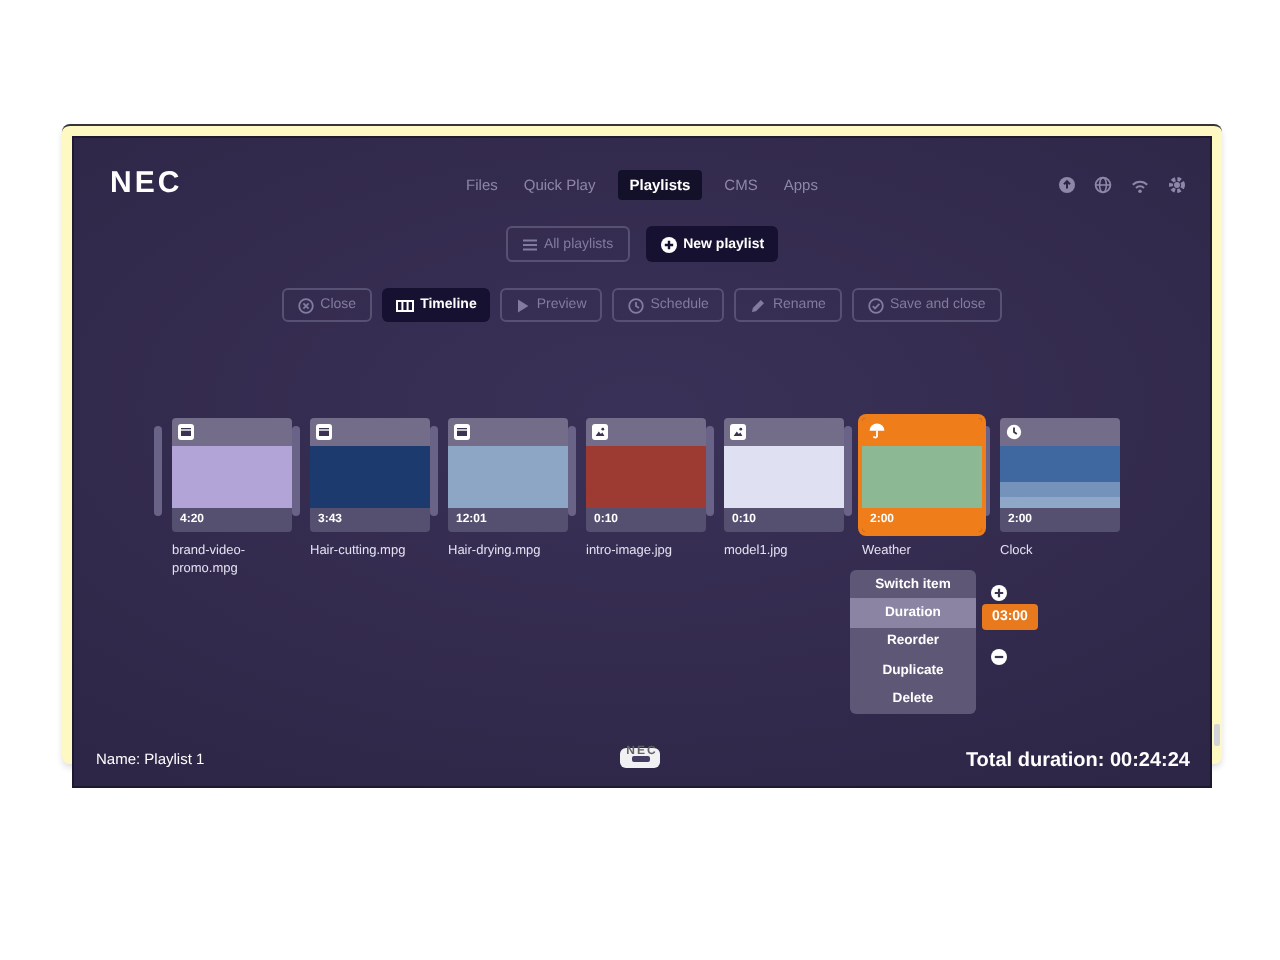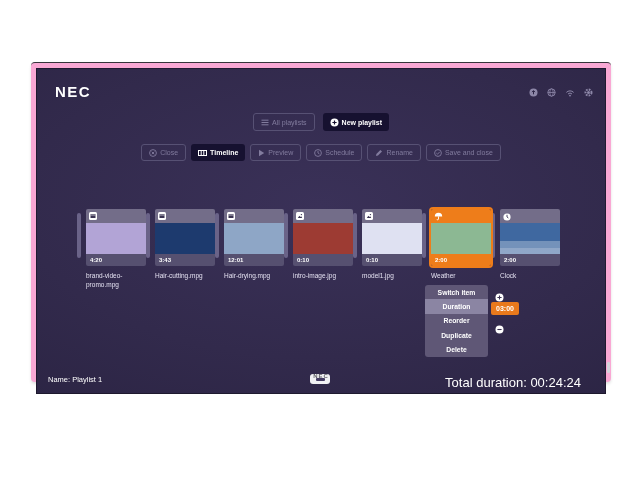--- a/index.html
+++ b/index.html
@@ -1,19 +1,19 @@
 <!DOCTYPE html>
 <html><head>
 <meta charset="utf-8">
 <style>
   * { margin:0; padding:0; box-sizing:border-box; }
   body { width:640px; height:480px; background:#ffffff; font-family:"Liberation Sans", sans-serif; position:relative; overflow:hidden; }
 
   .monitor { position:absolute; left:31px; top:62px; width:580px; height:320px;
-             background:#f9a8d4; border-radius:4px; border-top:1px solid #35343a;
+             background:#fef9c3; border-radius:4px; border-top:1px solid #35343a;
              box-shadow:0 2px 3px rgba(0,0,0,.12); }
   .bezel-logo { position:absolute; left:0; right:0; bottom:3px; text-align:center;
                 font-size:6px; font-weight:bold; color:#606066; letter-spacing:1px; }
   .bezel-notch { position:absolute; right:1px; top:299px; width:3px; height:11px;
                  background:#d3d3da; border-radius:1px; }
 
   .screen { position:absolute; left:5px; top:5px; width:570px; height:326px;
             background:radial-gradient(ellipse 95% 85% at 50% 42%, #3a3158 0%, #322a4c 55%, #2a2342 100%);
             overflow:hidden; box-shadow:inset 0 0 0 1px rgba(0,0,0,.35); }
 
@@ -57,33 +57,40 @@
           border-radius:3px; overflow:hidden; }
   .menu-item { height:14.4px; display:flex; align-items:center; justify-content:center;
                font-size:6.8px; font-weight:bold; color:#fff; }
   .menu-item.hl { background:#8b85a3; }
   .circle-btn { position:absolute; width:9px; height:9px; }
   .menu-badge { position:absolute; left:455px; top:234px; width:28px; height:13px;
                 background:#e8791c; border-radius:2px; color:#fff; font-size:7px; font-weight:bold;
                 display:flex; align-items:center; justify-content:center; }
 
   .name-label  { position:absolute; left:12px;  top:307px; font-size:7.5px; font-weight:normal; color:#fff; }
-  .total-label { position:absolute; right:25px;  top:307px; font-size:13px; font-weight:normal; color:#fff; }
+  .total-label { position:absolute; right:11px;  top:307px; font-size:10px; font-weight:bold; color:#fff; }
   .usb-icon { position:absolute; left:274px; top:306px; width:20px; height:10px;
               background:#f1f1f4; border-radius:3px; display:flex; align-items:center; justify-content:center; }
   .usb-icon i { display:block; width:9px; height:3px; background:#453c63; border-radius:1px; }
 </style>
 </head>
 <body>
 
 <div class="monitor">
   <div class="screen">
 
     <div class="nec-logo">NEC</div>
 
+    <div class="nav">
+      <span class="nav-item">Files</span>
+      <span class="nav-item">Quick Play</span>
+      <span class="nav-item active">Playlists</span>
+      <span class="nav-item">CMS</span>
+      <span class="nav-item">Apps</span>
+    </div>
 
     <div class="status-icons">
       <span>
         <svg width="9" height="9" viewBox="0 0 9 9">
             <circle cx="4.5" cy="4.5" r="4" fill="currentColor"></circle>
             <path d="M4.5 6.3 V2.8 M3 4.1 L4.5 2.6 L6 4.1" stroke="#2c2545" stroke-width="1" fill="none"></path>
           </svg>
       </span>
       <span>
         <svg width="9" height="9" viewBox="0 0 9 9">

